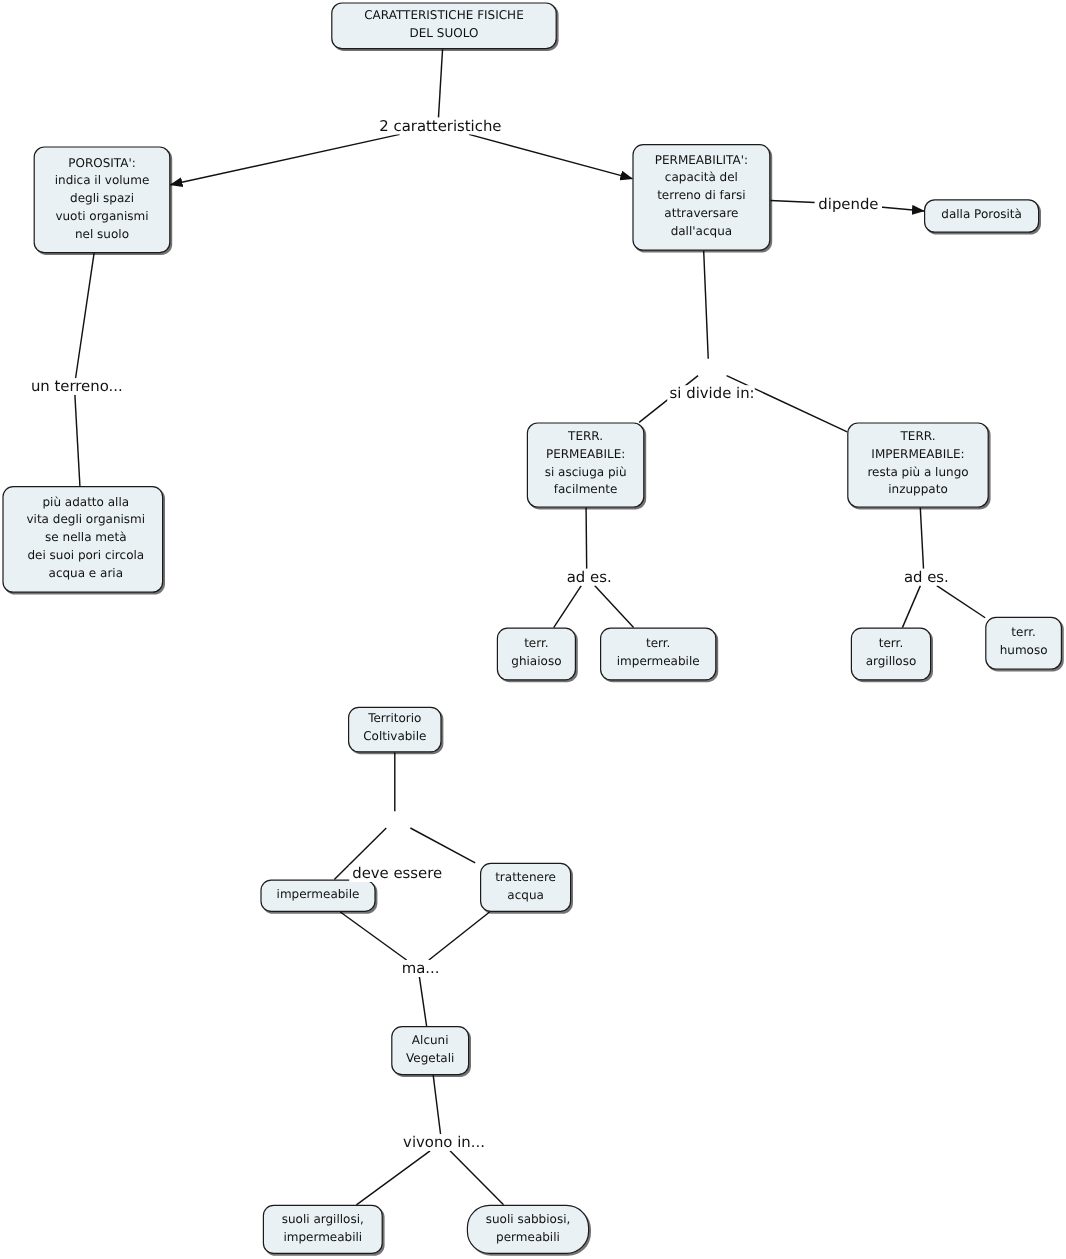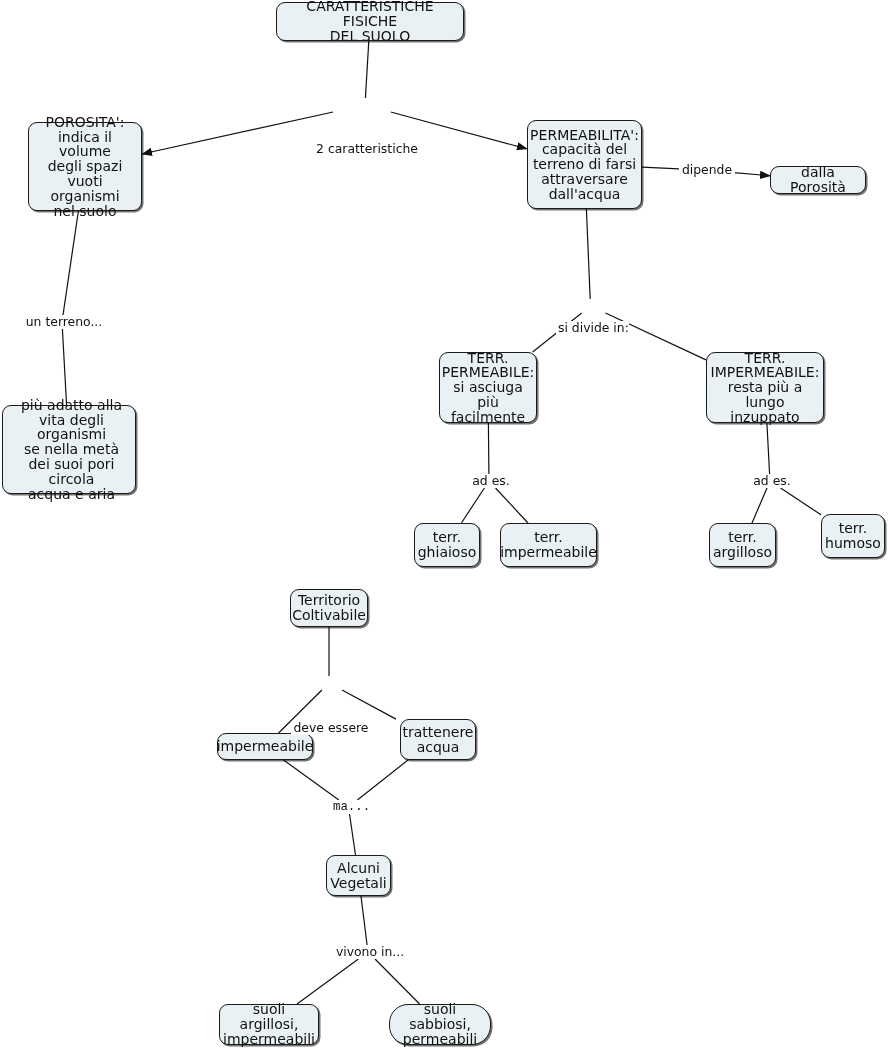--- a/index.html
+++ b/index.html
@@ -31,21 +31,21 @@
     position: absolute;
     box-sizing: border-box;
     background: #eaf1f4;
     border: 1.3px solid #1b1b1b;
     border-radius: 9px;
     display: flex;
     align-items: center;
     justify-content: center;
     text-align: center;
     color: #111111;
-    font-size: 14px;
+    font-size: 10px;
     line-height: 14.8px;
     padding: 2px 5px;
     white-space: pre-line;
     box-shadow: 1.5px 1.5px 0 rgba(0,0,0,0.55);
   }
   .link-label {
     position: absolute;
     color: #111111;
     font-size: 12.4px;
     line-height: 14px;
@@ -134,23 +134,23 @@
       <div class="node" style="left: 400px; top: 719px; width: 76px; height: 41px;">trattenere
 acqua</div>
       <div class="node" style="left: 326px; top: 855px; width: 65px; height: 41px;">Alcuni
 Vegetali</div>
       <div class="node" style="left: 219px; top: 1004px; width: 100px; height: 41px;">suoli argillosi,
 impermeabili</div>
       <div class="node" style="left: 389px; top: 1004px; width: 102px; height: 41px; border-radius: 19px;">suoli sabbiosi,
 permeabili</div>
     </div>
   <div id="label-group">
-      <div class="link-label" style="left: 310px; top: 98px; width: 110px; margin-top: 44px;">2 caratteristiche</div>
+      <div class="link-label" style="left: 310px; top: 98px; width: 110px;">2 caratteristiche</div>
       <div class="link-label" style="left: 679px; top: 163px; width: 52px;">dipende</div>
       <div class="link-label" style="left: 21px; top: 315px; width: 82px;">un terreno...</div>
       <div class="link-label" style="left: 556px; top: 299px; width: 69px; margin-top: 22px;">si divide in:</div>
       <div class="link-label" style="left: 470px; top: 474px; width: 38px;">ad es.</div>
       <div class="link-label" style="left: 751px; top: 474px; width: 38px;">ad es.</div>
       <div class="link-label" style="left: 291px; top: 676px; width: 76px; margin-top: 45px;">deve essere</div>
-      <div class="link-label" style="left: 331px; top: 800px; width: 35px; font-family: Liberation Mono, monospace;">ma...</div>
+      <div class="link-label" style="left: 331px; top: 800px; width: 35px;">ma...</div>
       <div class="link-label" style="left: 331px; top: 945px; width: 74px;">vivono in...</div>
     </div>
 </div>
 
 </body></html>

